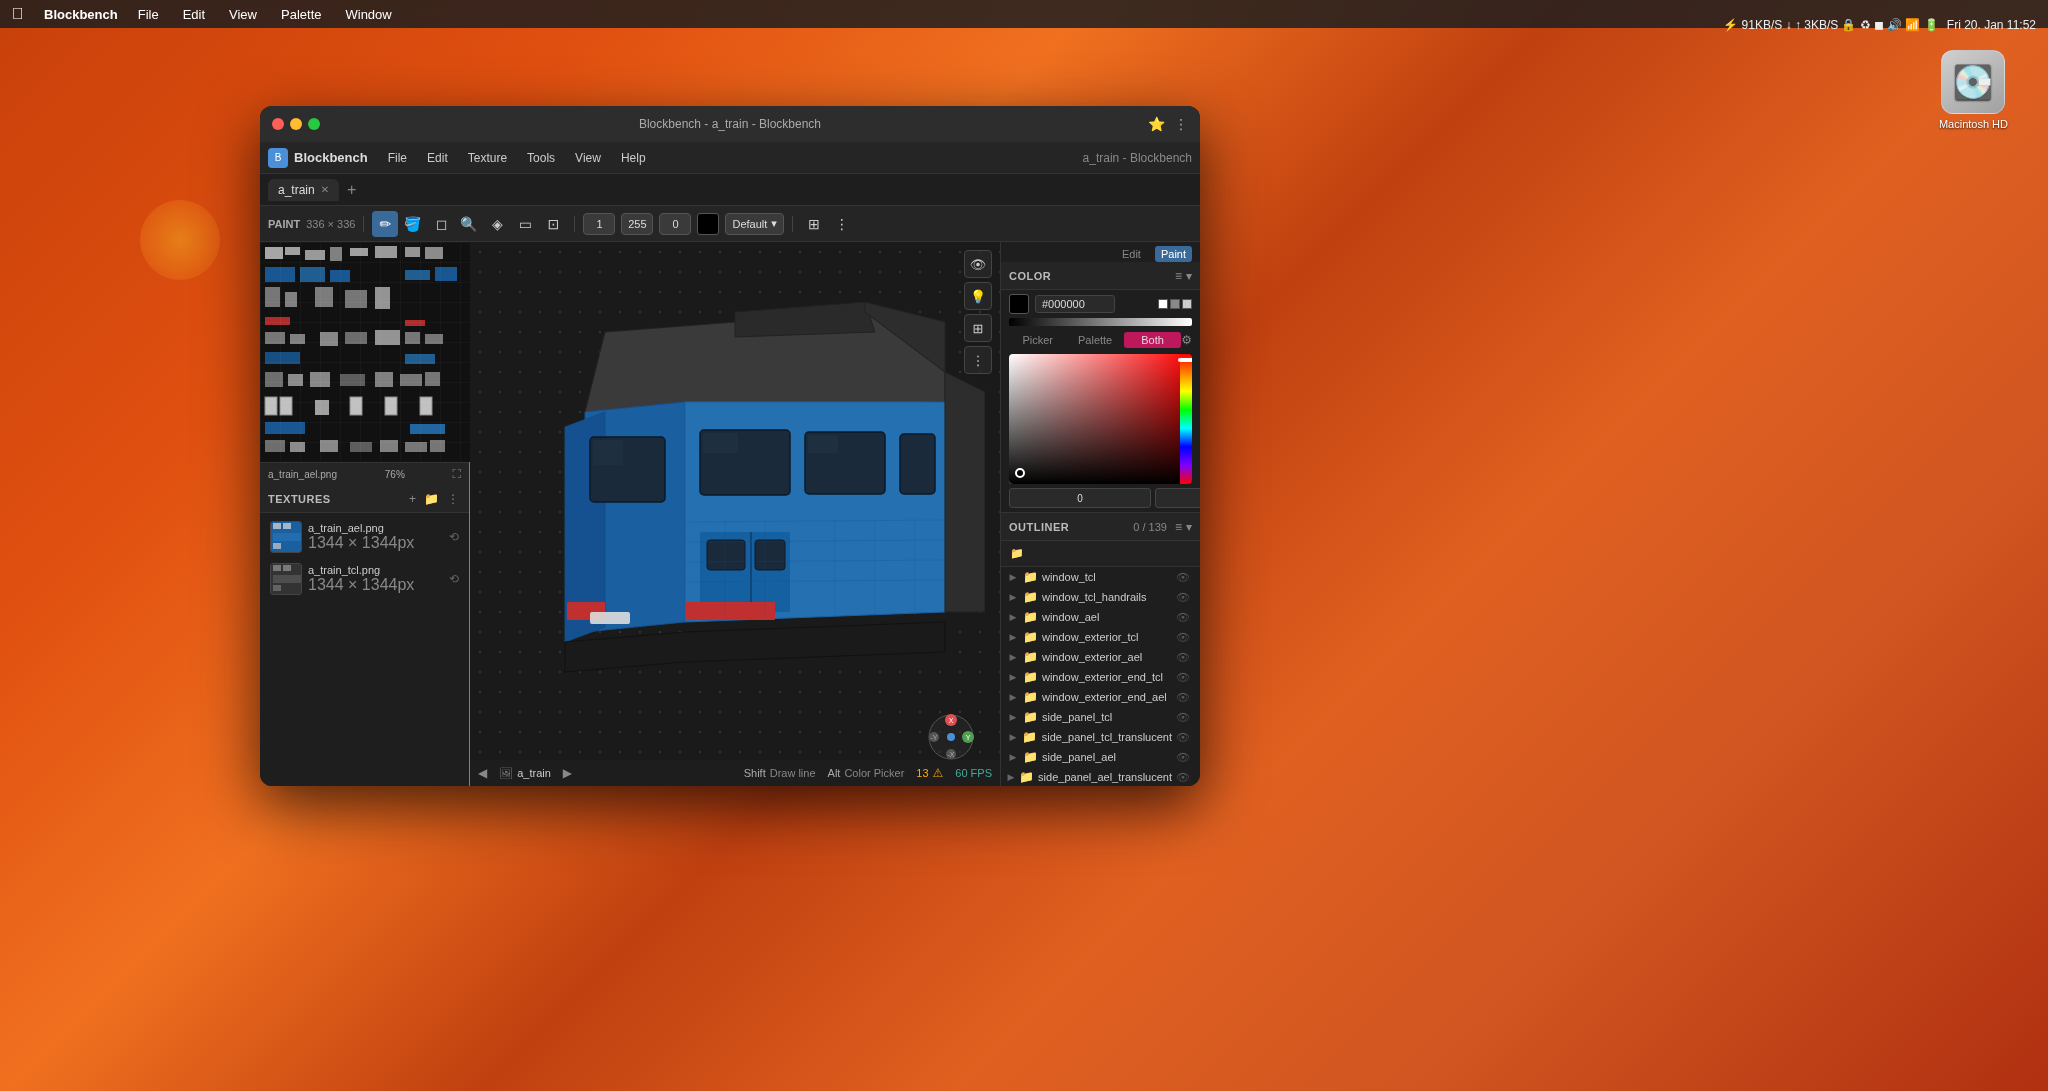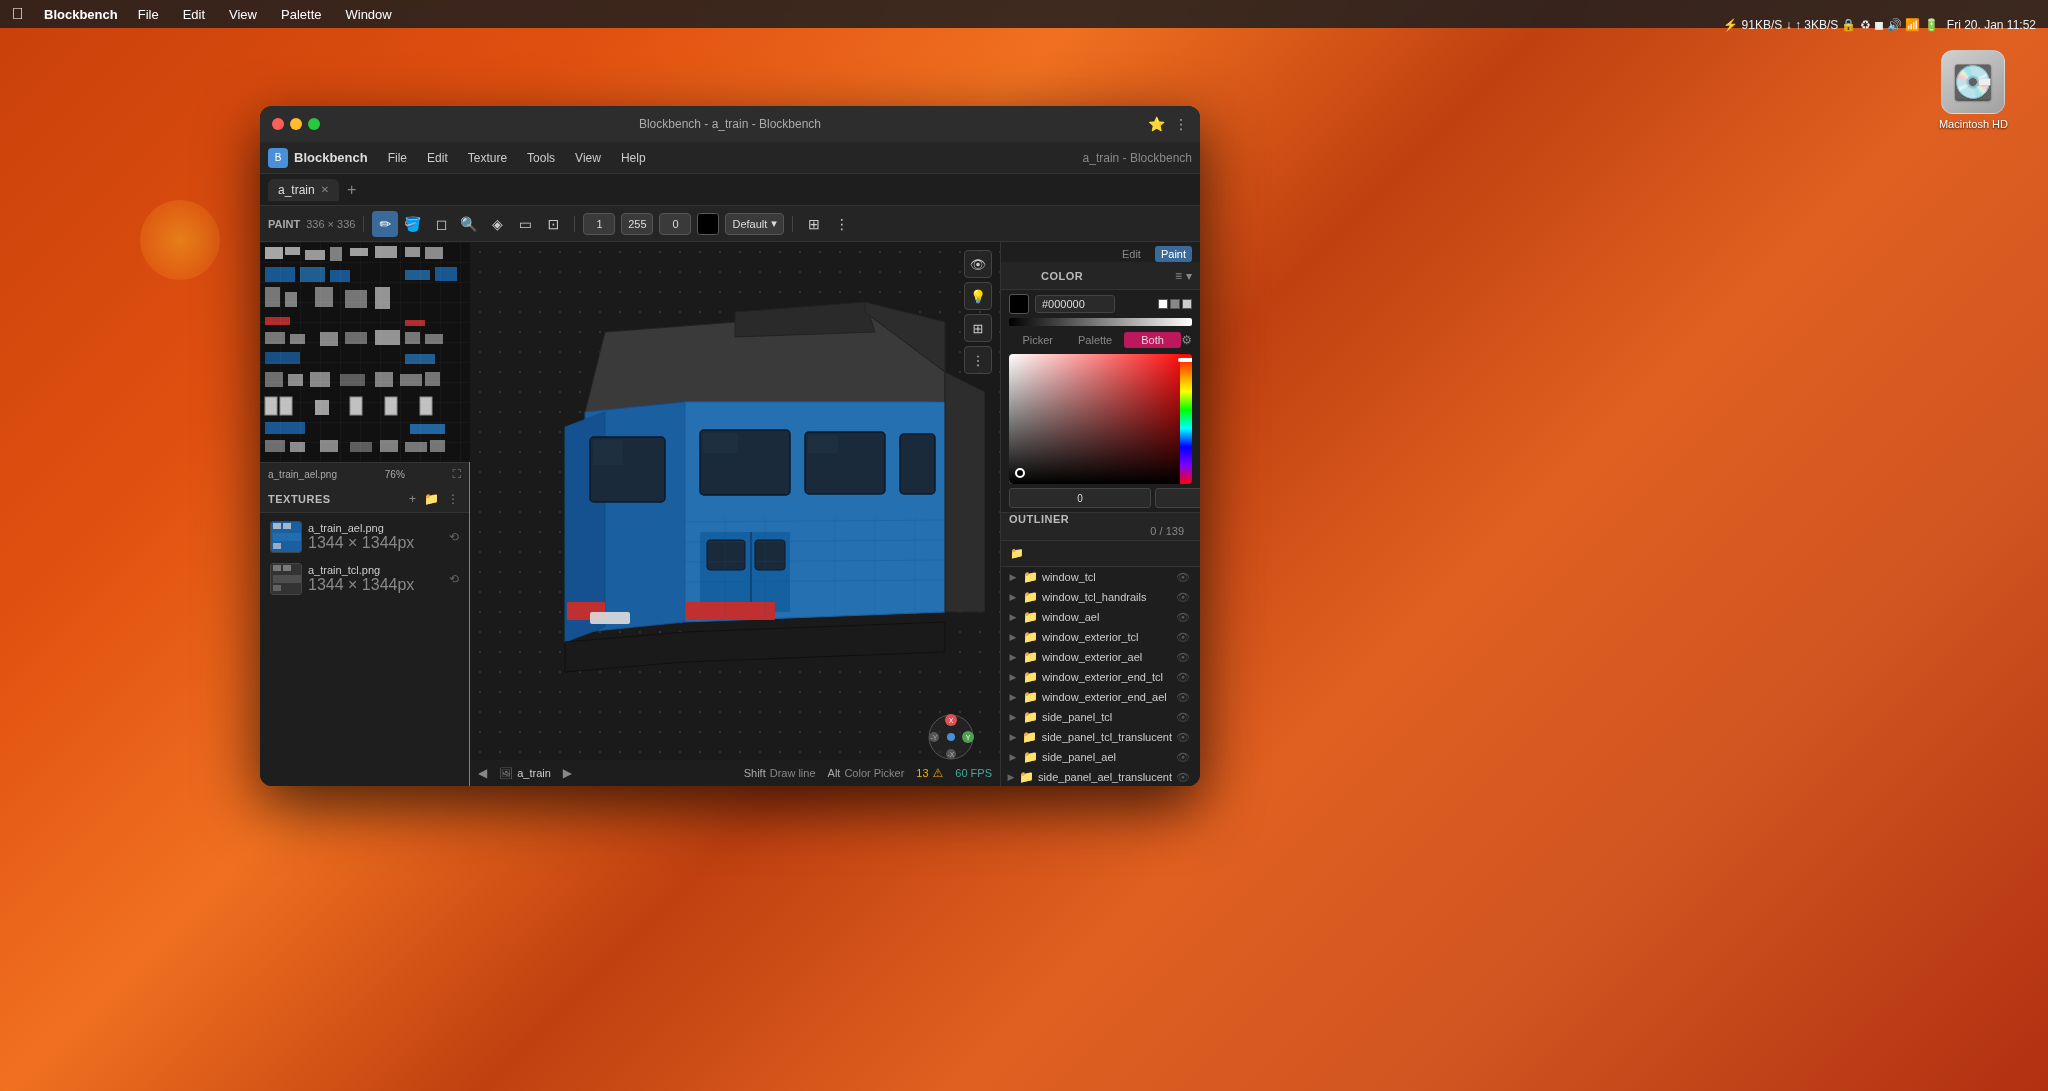--- a/index.html
+++ b/index.html
@@ -547,21 +547,20 @@
       display: flex;
       align-items: center;
       padding: 0 8px;
       border-bottom: 1px solid #333;
     }
     .color-title {
       color: #bbb;
       font-size: 11px;
       font-weight: 600;
       letter-spacing: 0.5px;
-      margin-left: 32px;
     }
     .color-header-actions {
       margin-left: auto;
       display: flex;
       gap: 4px;
     }
 
     
     .edit-paint-tabs {
       display: flex;
@@ -669,25 +668,24 @@
     .outliner-section {
       flex: 1;
       display: flex;
       flex-direction: column;
       overflow: hidden;
     }
     .outliner-header {
       height: 28px;
       background: #252525;
       display: flex;
-      align-items: flex-start;
+      align-items: center;
       padding: 0 8px;
       border-bottom: 1px solid #333;
       flex-shrink: 0;
-      flex-direction: column;
     }
     .outliner-title {
       color: #bbb;
       font-size: 11px;
       font-weight: 600;
       letter-spacing: 0.5px;
     }
     .outliner-count {
       margin-left: auto;
       color: #888;

